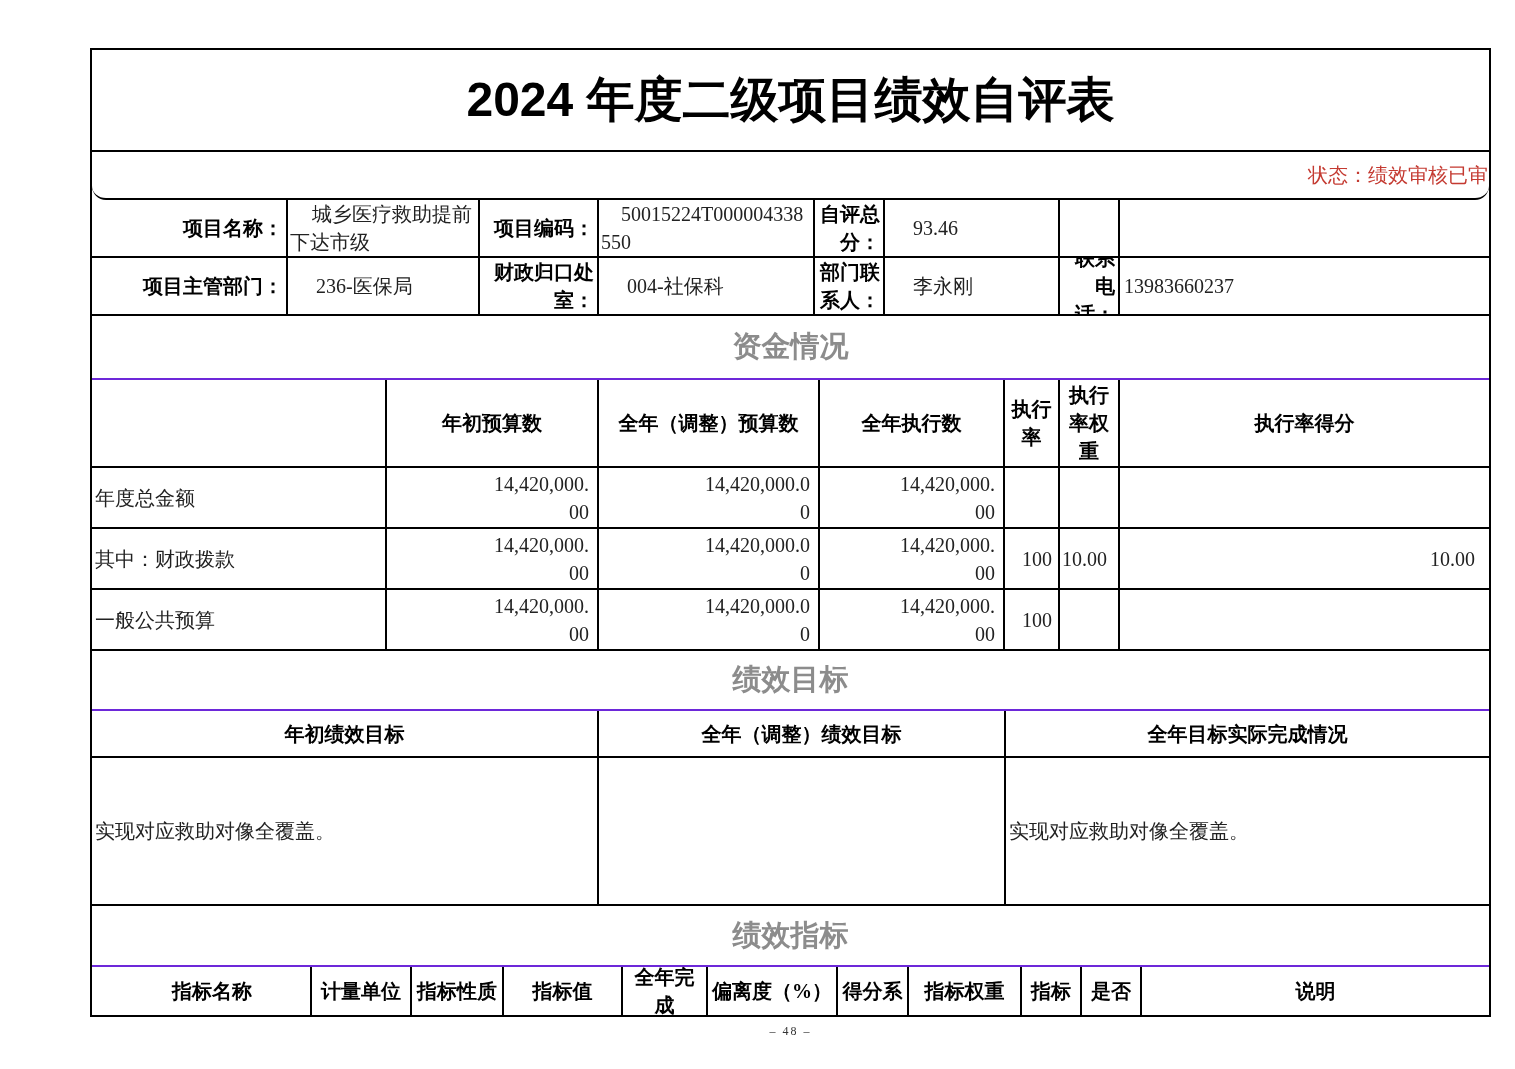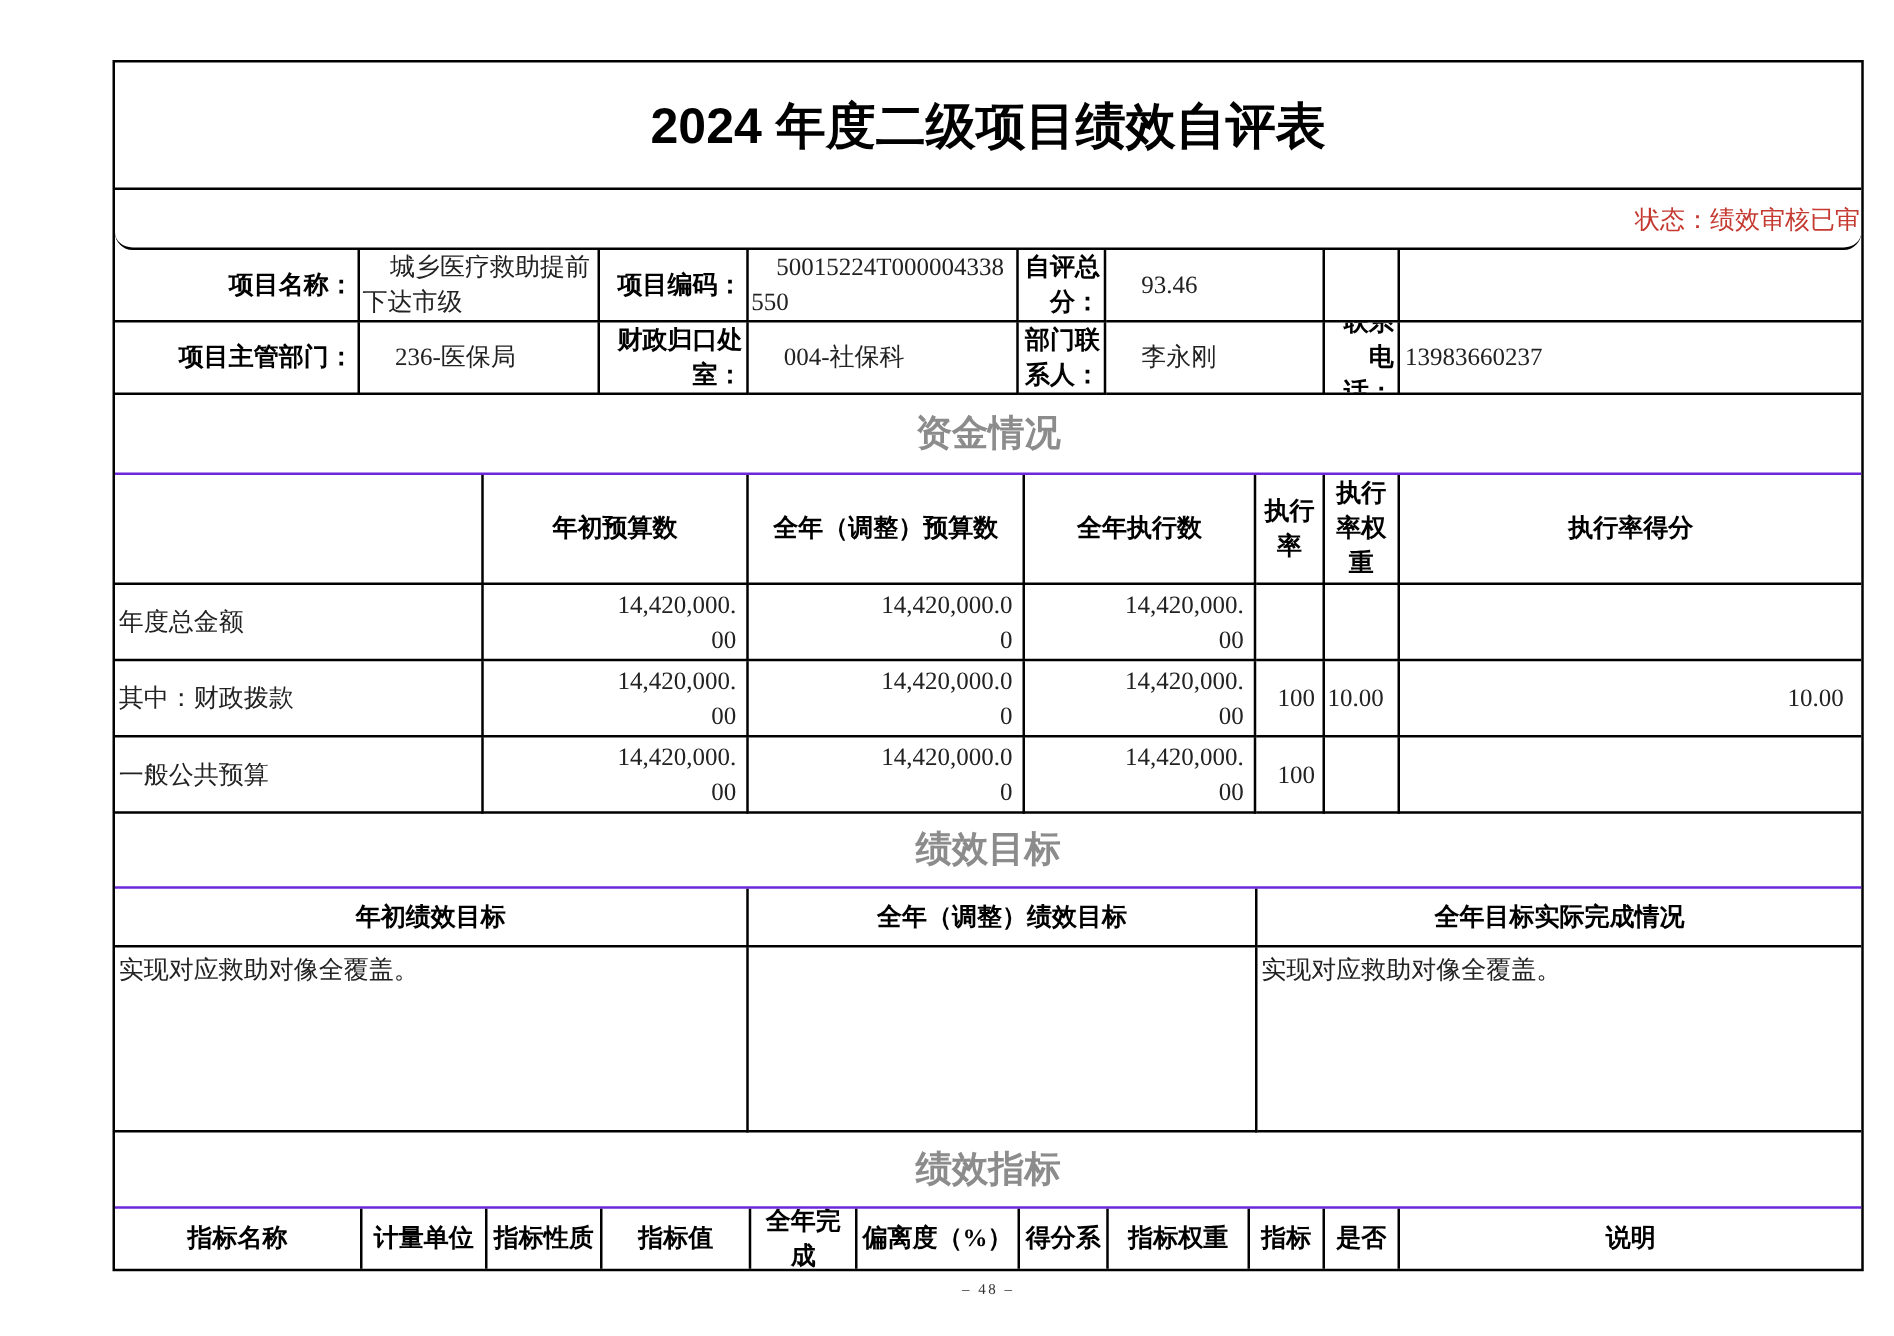--- a/index.html
+++ b/index.html
@@ -8,41 +8,41 @@
     font-family:"Liberation Serif","DejaVu Serif",serif;color:#222;overflow:hidden;
   }
   .page{
     position:absolute;left:90px;top:48px;width:1397px;
     border:2px solid #000;background:#fff;box-sizing:content-box;
   }
   
   .row-title{height:100px;border-bottom:2px solid #000;display:flex;align-items:center;justify-content:center;}
   .title-text{
     font-family:"Liberation Sans","DejaVu Sans",sans-serif;font-weight:bold;
-    font-size:40px;color:#000;white-space:nowrap;
+    font-size:48px;color:#000;white-space:nowrap;
   }
   .row-status{
     height:46px;border-bottom:2px solid #000;display:flex;align-items:center;justify-content:flex-end;
     font-size:20px;color:#c43a31;padding-right:1px;border-radius:14px;
   }
   
   .section{
     border-bottom:2px solid #6d28d9;display:flex;align-items:center;justify-content:center;
     font-family:"Liberation Sans","DejaVu Sans",sans-serif;font-weight:bold;
     font-size:29px;color:#8c8c8c;
   }
   .sec-fund{height:62px;}
   .sec-goal{height:58px;}
   .sec-ind{height:59px;}
   
   .grid{display:grid;}
   .g-info{grid-template-columns:196px 192px 119px 216px 70px 175px 60px auto;grid-template-rows:58px 58px;}
   .g-fund{grid-template-columns:295px 212px 221px 185px 55px 60px auto;grid-template-rows:88px 61px 61px 61px;}
   .g-goal{grid-template-columns:507px 407px auto;grid-template-rows:47px 148px;}
-  .g-ind {grid-template-columns:198px 100px 92px 119px 85px 130px 71px 113px 60px 60px auto;grid-template-rows:48px;}
+  .g-ind {grid-template-columns:198px 100px 92px 119px 85px 130px 71px 113px 60px 60px auto;grid-template-rows:48px;margin-left:22px;}
   .c{
     border-right:2px solid #000;border-bottom:2px solid #000;
     display:flex;align-items:center;box-sizing:border-box;
     font-size:20px;line-height:28px;overflow:hidden;
   }
   .lastc{border-right:0;}
   .g-ind .c{border-bottom:0;}
   
   .lbl{font-weight:bold;justify-content:flex-end;padding:0 3px;color:#000;}
   .lbl>span{text-align:right;}
@@ -55,21 +55,21 @@
   .v-code>span{display:block;width:100%;text-indent:20px;word-break:break-all;}
   .v-phone{padding-left:4px;}
   .rowlbl{padding-left:3px;}
   .num{justify-content:flex-end;padding-right:8px;}
   .num>span{display:inline-block;word-break:break-all;text-align:right;}
   .mw1{max-width:102px;}
   .mw2{max-width:112px;}
   .rate{justify-content:flex-end;padding-right:6px;}
   .weight{justify-content:flex-start;padding-left:2px;}
   .score{justify-content:flex-end;padding-right:14px;}
-  .goalcell{align-items:flex-start;padding:3px 4px 3px 3px;line-height:30px;}
+  .goalcell{align-items:center;padding:3px 4px 3px 3px;line-height:30px;}
   
   .footer{
     position:absolute;left:90px;top:1024px;width:1401px;text-align:center;
     font-size:12px;color:#333;letter-spacing:2px;
   }
 </style>
 </head>
 <body>
 
 <div class="page">

